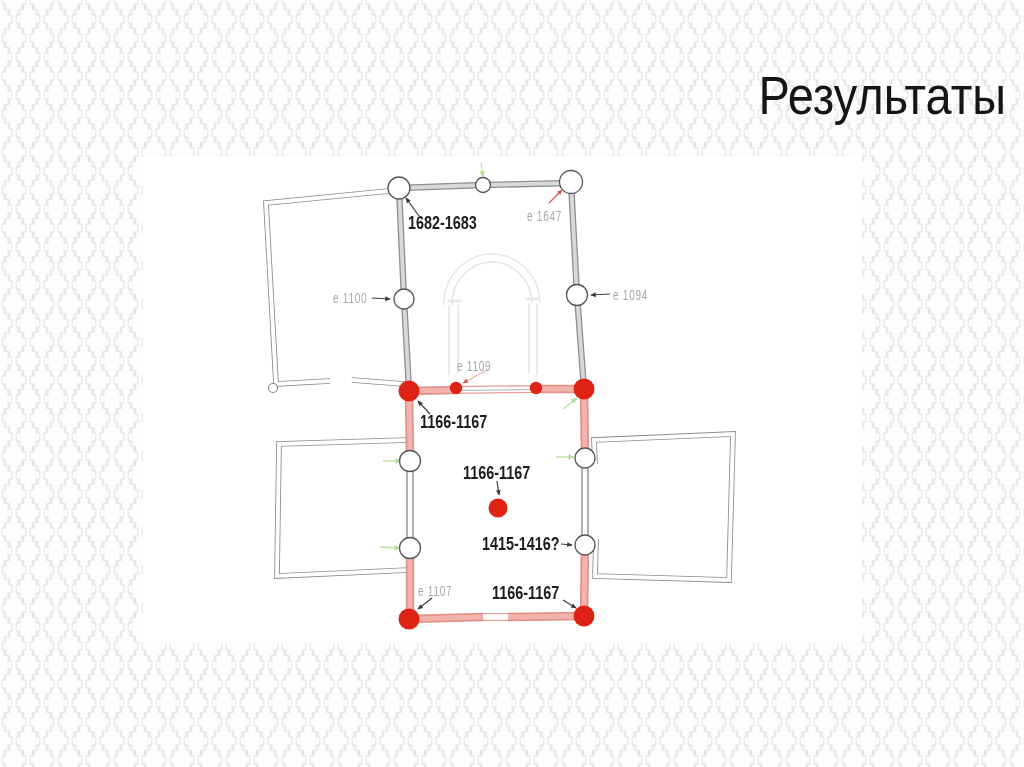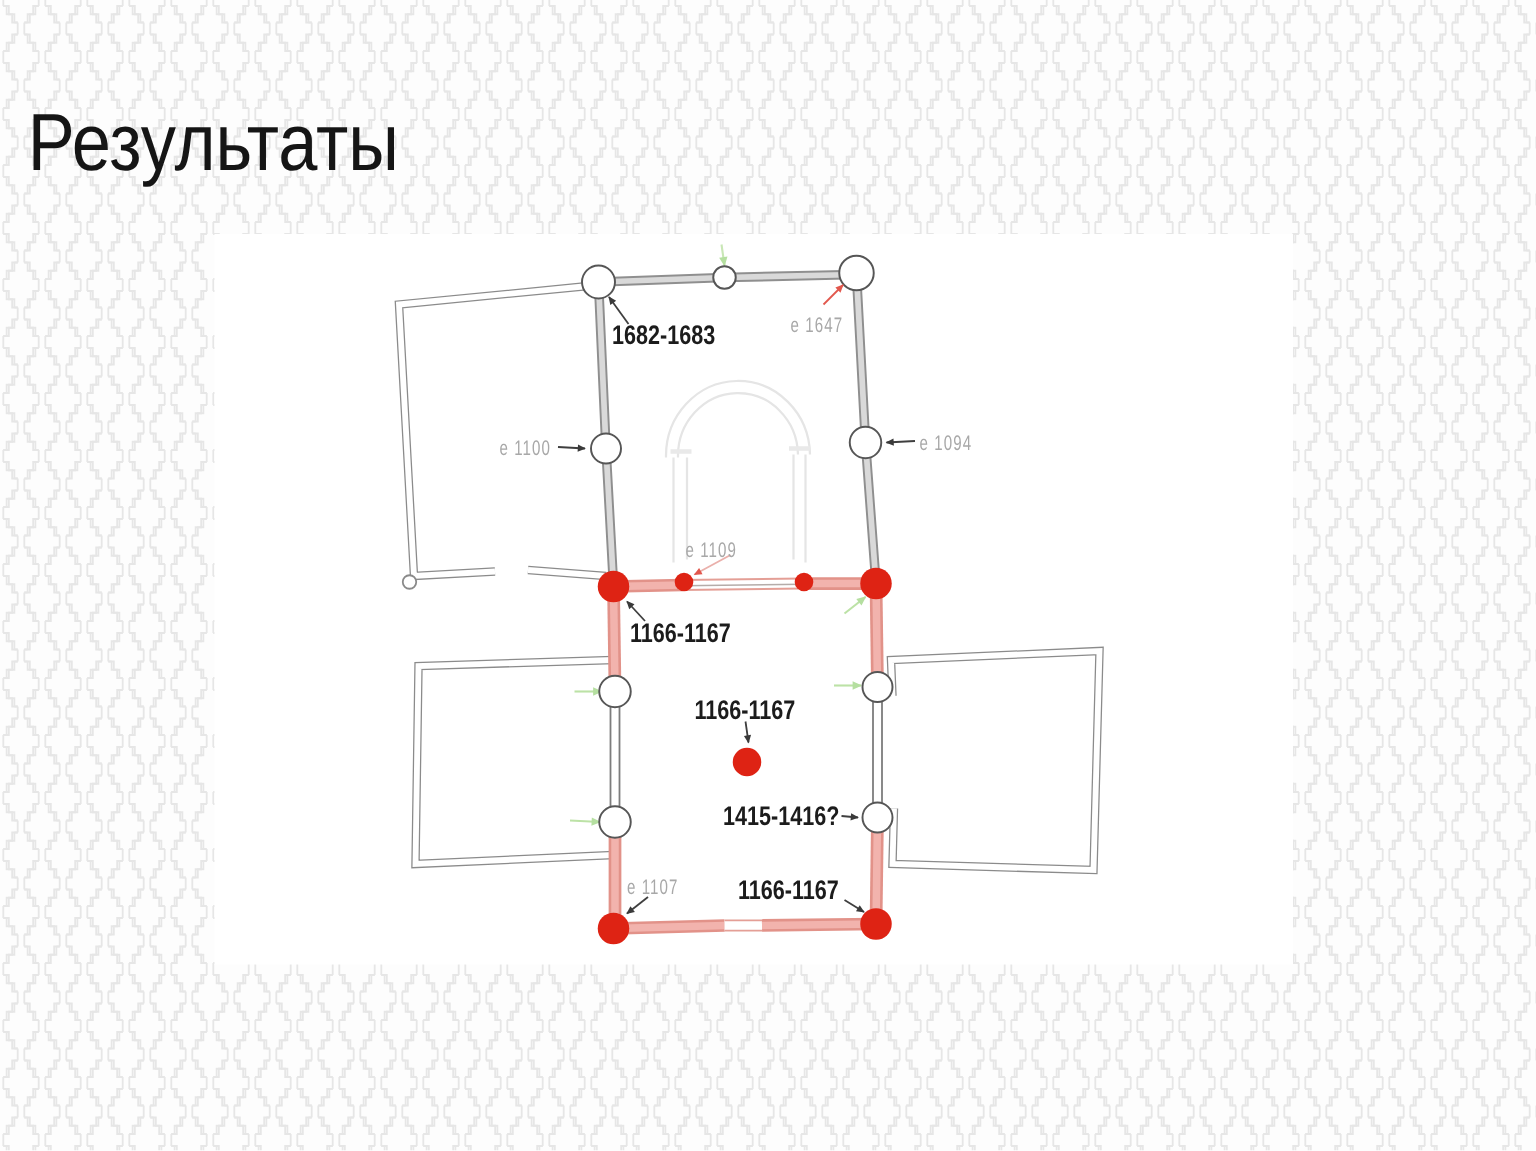--- a/index.html
+++ b/index.html
@@ -1,19 +1,19 @@
 <!DOCTYPE html>
 <html><head>
 <meta charset="utf-8">
 <style>
   html,body{margin:0;padding:0;width:1024px;height:767px;overflow:hidden;background:#fdfdfd;}
   #page{position:relative;width:1024px;height:767px;font-family:"Liberation Sans",sans-serif;}
   #bgpat{position:absolute;left:0;top:0;}
   #whitebox{position:absolute;left:143px;top:156px;width:719px;height:487px;background:#ffffff;}
-  #title{position:absolute;left:0;top:64px;width:1024px;text-align:left;color:#151515;
+  #title{position:absolute;left:0;top:64px;width:1024px;text-align:right;color:#151515;
          font-size:54px;letter-spacing:0px;}
   #title span{display:inline-block;transform:scaleX(0.87);transform-origin:center;}
   #plan{position:absolute;left:143px;top:156px;}
 </style>
 </head>
 <body>
 <div id="page">
 
 <svg id="bgpat" width="1024" height="767" xmlns="http://www.w3.org/2000/svg">
   <defs>

